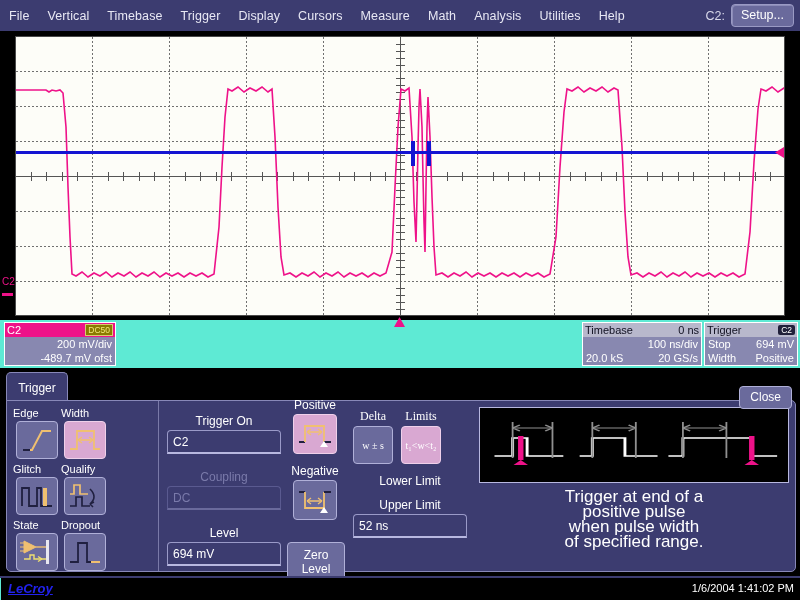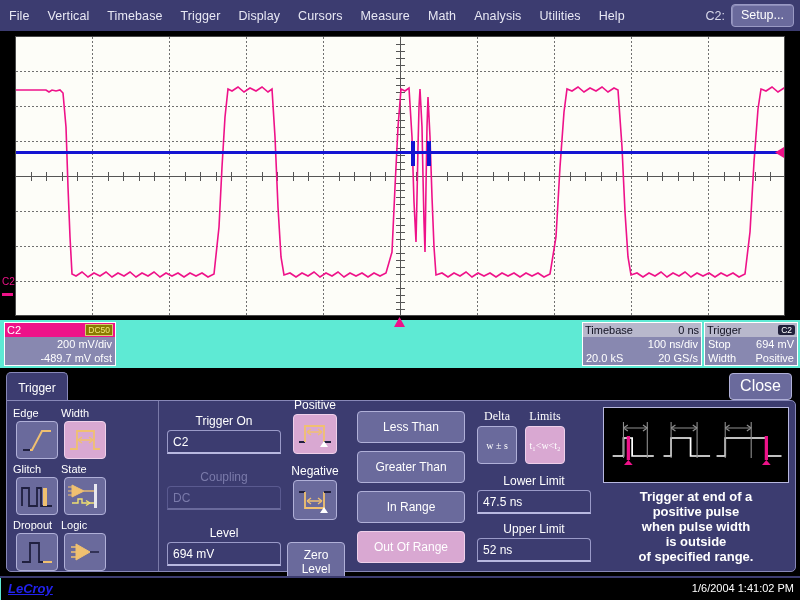--- a/index.html
+++ b/index.html
@@ -119,22 +119,22 @@
     border: 1px solid #8888b8; border-bottom: none;
     border-radius: 5px 5px 0 0;
     display: flex; align-items: center; justify-content: center;
   }
   .dlg-body {
     position: absolute; left: 6px; top: 32px; right: 4px; bottom: 4px;
     background: #3c3c70; border: 1px solid #8888b8; border-radius: 0 5px 5px 5px;
     display: flex;
   }
   .close-btn {
-    position: absolute; right: 8px; top: 5px;
-    background: #6a6a9c; color: #ffffff; font-size: 16px;
+    position: absolute; right: 8px; top: 18px;
+    background: #6a6a9c; color: #ffffff; font-size: 12px;
     border: 1px solid #b0b0d8; border-radius: 4px;
     padding: 3px 10px 4px 10px; z-index: 5;
   }
 
   
   .sec-types {
     width: 152px; padding: 6px 4px 0 6px;
     border-right: 1px solid #7a7aa8;
   }
   .type-grid { display: flex; flex-wrap: wrap; }
@@ -193,22 +193,22 @@
     color: #ffffff; font-size: 10px;
     display: flex; align-items: center; justify-content: center;
   }
   .lim-btn.sel { background: #d9a8d2; border-color: #efd0ea; }
 
   .sec-help { flex: 1; padding: 6px 6px 0 6px; }
   .help-img {
     height: 76px; background: #000; border: 1px solid #b8b8e0;
   }
   .help-txt {
-    color: #ffffff; font-size: 13px; line-height: 15px;
-    text-align: center; padding-top: 6px; font-weight: bold;
+    color: #ffffff; font-size: 17px; line-height: 15px;
+    text-align: center; padding-top: 6px;
   }
 
   
   .statusbar {
     position: absolute; left: 1px; top: 578px; width: 800px; height: 34px;
     background: #000;
     padding-left: 45px;
   }
   .lecroy {
     position: absolute; left: 7px; top: 3px;
@@ -469,20 +469,31 @@
             <div class="type-lbl">Glitch</div>
             <div class="type-btn">
               <svg width="34" height="28" viewBox="0 0 34 28">
                 <path d="M2,24 L2,6 L9,6 L9,24 L17,24 L17,6 L21,6 L21,24 L32,24" fill="none" stroke="#202040" stroke-width="1.8"></path>
                 <rect x="23" y="6" width="4" height="18" fill="#f0c070"></rect>
               </svg>
             </div>
           </div>
 
 
+          <div class="type-cell">
+            <div class="type-lbl">Qualify</div>
+            <div class="type-btn">
+              <svg width="34" height="28" viewBox="0 0 34 28">
+                <path d="M2,12 L6,12 L6,3 L12,3 L12,12 L20,12" fill="none" stroke="#f0c070" stroke-width="1.7"></path>
+                <path d="M2,24 L8,24 L8,15 L14,15 L14,24 L22,24" fill="none" stroke="#202040" stroke-width="1.7"></path>
+                <path d="M22,7 q8,8 0,15" fill="none" stroke="#202040" stroke-width="1.6"></path>
+                <path d="M22,22 l4,-2 M22,22 l3,3" stroke="#202040" stroke-width="1.5" fill="none"></path>
+              </svg>
+            </div>
+          </div>
 
           <div class="type-cell">
             <div class="type-lbl">State</div>
             <div class="type-btn">
               <svg width="34" height="28" viewBox="0 0 34 28">
                 <path d="M4,3 L4,15 L16,9 Z" fill="#f0c070" stroke="#f0c070" stroke-width="1"></path>
                 <path d="M0,5 L4,5 M0,9 L4,9 M0,13 L4,13" stroke="#f0c070" stroke-width="1.2"></path>
                 <path d="M16,9 L26,9" stroke="#f0c070" stroke-width="1.4"></path>
                 <rect x="26" y="2" width="3" height="24" fill="#e8e8f0"></rect>
                 <path d="M4,21 L10,21 L10,17 L14,17 L14,21 L26,21" fill="none" stroke="#f0e070" stroke-width="1.4"></path>
@@ -552,41 +563,34 @@
             </svg>
           </div>
           <div style="height:22px"></div>
           <div class="zero-btn">
             <span>Zero</span>
             <span>Level</span>
           </div>
         </div>
       </div>
 
-      <div class="sec-cond">
-        <div class="cond-btn">Less Than</div>
-        <div class="cond-btn">Greater Than</div>
-        <div class="cond-btn">In Range</div>
-        <div class="cond-btn sel">Out Of Range</div>
-      </div>
 
       <div class="sec-lim">
         <div class="lim-top">
           <div class="lim-col">
             <div class="fld-lbl">Delta</div>
             <div class="lim-btn">w ± s</div>
           </div>
           <div class="lim-col">
             <div class="fld-lbl">Limits</div>
             <div class="lim-btn sel">t₁&lt;w&lt;t₂</div>
           </div>
         </div>
         <div style="height:10px"></div>
         <div class="fld-lbl">Lower Limit</div>
-        <div class="fld-box">47.5 ns</div>
         <div style="height:8px"></div>
         <div class="fld-lbl">Upper Limit</div>
         <div class="fld-box">52 ns</div>
       </div>
 
       <div class="sec-help">
         <div class="help-img">
           <svg width="100%" height="100%" viewBox="0 0 170 74" preserveAspectRatio="none">
 
             <path d="M8,48 L18,48 L18,30 L26,30 L26,48 L46,48" fill="none" stroke="#ffffff" stroke-width="1.6"></path>
@@ -606,21 +610,20 @@
             <path d="M112,20 L136,20" stroke="#909090" stroke-width="1"></path>
             <path d="M112,20 l4,-3 M112,20 l4,3 M136,20 l-4,-3 M136,20 l-4,3" stroke="#909090" stroke-width="1" fill="none"></path>
             <rect x="148.5" y="28" width="3" height="24" fill="#ee1289"></rect>
             <path d="M150,52 l-4,5 l8,0 Z" fill="#ee1289"></path>
           </svg>
         </div>
         <div class="help-txt">
           <div>Trigger at end of a</div>
           <div>positive pulse</div>
           <div>when pulse width</div>
-          <div>is outside</div>
           <div>of specified range.</div>
         </div>
       </div>
 
     </div>
   </div>
 
   <div class="sep-line"></div>
   <div class="statusbar">
     <div class="lecroy">LeCroy</div>

